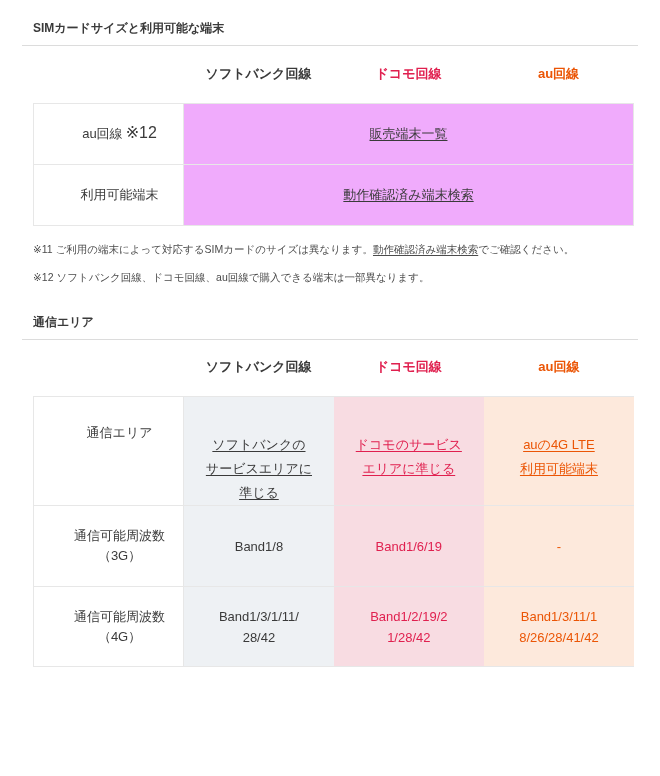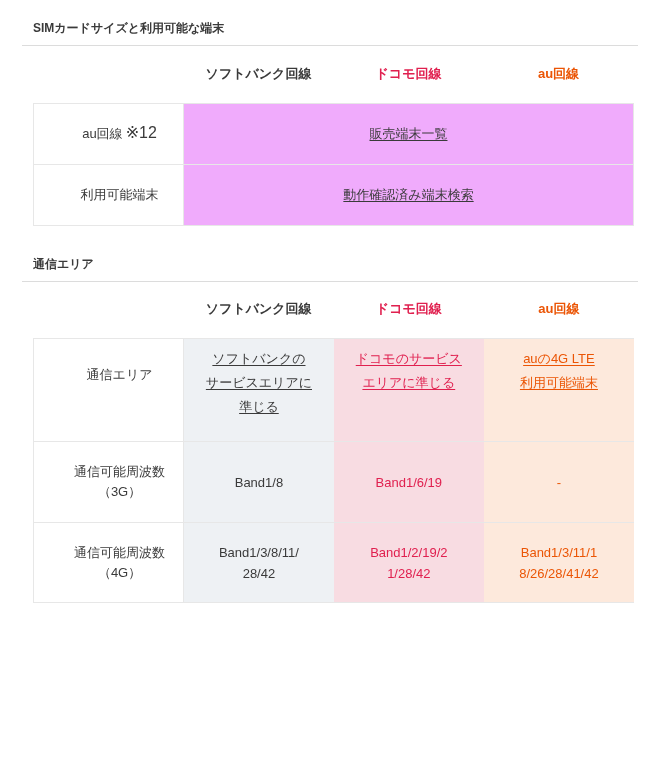--- a/index.html
+++ b/index.html
@@ -65,21 +65,21 @@
     padding-left:22px;
     color:#3a3a3a;
   }
   td.cell-softbank{background:var(--softbank-cell-bg);color:#3a3a3a;border-top:1px solid var(--border);border-bottom:1px solid var(--border);}
   td.cell-docomo{background:var(--docomo-cell-bg);color:var(--docomo-text);border-top:1px solid var(--border);border-bottom:1px solid var(--border);}
   td.cell-au{background:var(--au-cell-bg);color:var(--au-text);border-top:1px solid var(--border);border-bottom:1px solid var(--border);}
   td.link-cell{border:1px solid var(--border);background:#f0abfc;}
   .v-top{vertical-align:top !important;}
   .pt17{padding-top:17px;}
   .pt20{padding-top:20px;}
-  .pt24{padding-top:8px;}
+  .pt24{padding-top:36px;}
   .pt26{padding-top:26px;}
   .multiline{white-space:pre-line;}
   .row-sim td{height:120px;}
   .row-link td{height:61px;}
   .row-area td{height:103px;}
   .row-area .multiline{line-height:24px;}
   .row-3g td{height:81px;}
   .row-4g td{height:80px;}
   .note-ref{font-size:10px;color:#3a3a3a;margin-top:7px;}
   .note-ref-inline{font-size:16px;color:#3a3a3a;margin-left:3px;}
@@ -139,20 +139,24 @@
         <span>利用可能端末</span>
       </td>
       <td class="link-cell" colspan="3">
         <span class="link link-dark">動作確認済み端末検索</span>
       </td>
     </tr>
   </tbody>
 </table>
 
 <div class="footnotes">
+  <div class="footnote">
+    <span>※11 ご利用の端末によって対応するSIMカードのサイズは異なります。</span><span class="link">動作確認済み端末検索</span><span>でご確認ください。</span>
+  </div>
+  <div class="footnote">※12 ソフトバンク回線、ドコモ回線、au回線で購入できる端末は一部異なります。</div>
 </div>
 
 <h2 class="section-title second">通信エリア</h2>
 
 <table class="compare">
   <colgroup>
       <col>
       <col>
       <col>
       <col>
@@ -187,18 +191,18 @@
     <tr class="row-3g">
       <td class="label-cell multiline">通信可能周波数
 （3G）</td>
       <td class="cell-softbank"><span class="band">Band1/8</span></td>
       <td class="cell-docomo"><span class="band">Band1/6/19</span></td>
       <td class="cell-au"><span class="band">-</span></td>
     </tr>
     <tr class="row-4g">
       <td class="label-cell multiline">通信可能周波数
 （4G）</td>
-      <td class="cell-softbank"><span class="band">Band1/3/8/11/28/42</span></td>
+      <td class="cell-softbank"><span class="band">Band1/3/1/11/28/42</span></td>
       <td class="cell-docomo"><span class="band">Band1/2/19/21/28/42</span></td>
       <td class="cell-au"><span class="band">Band1/3/11/18/26/28/41/42</span></td>
     </tr>
   </tbody>
 </table>
 
 </body></html>

